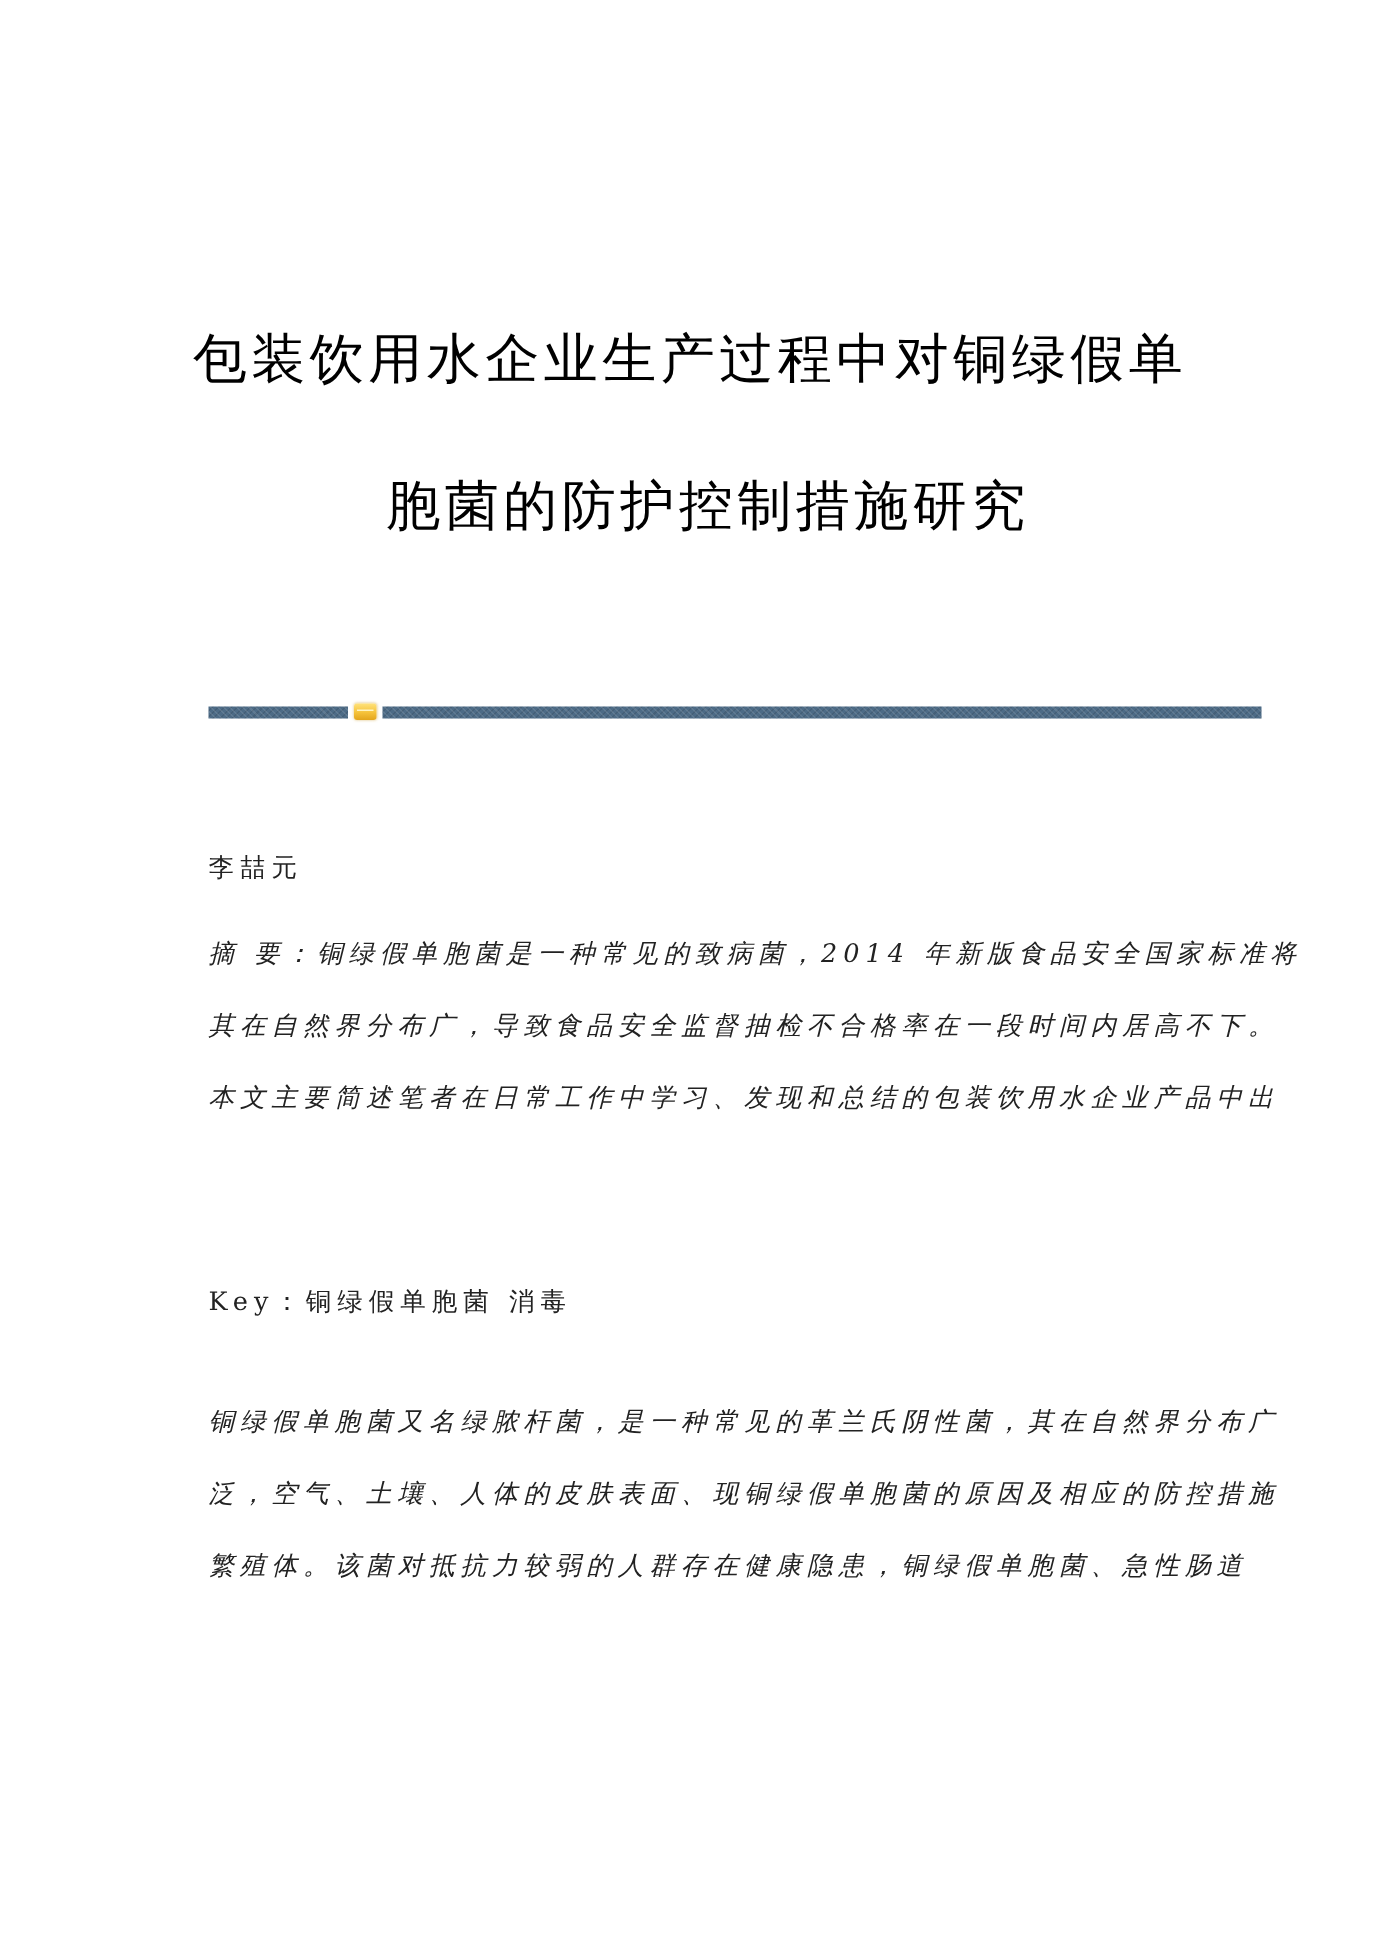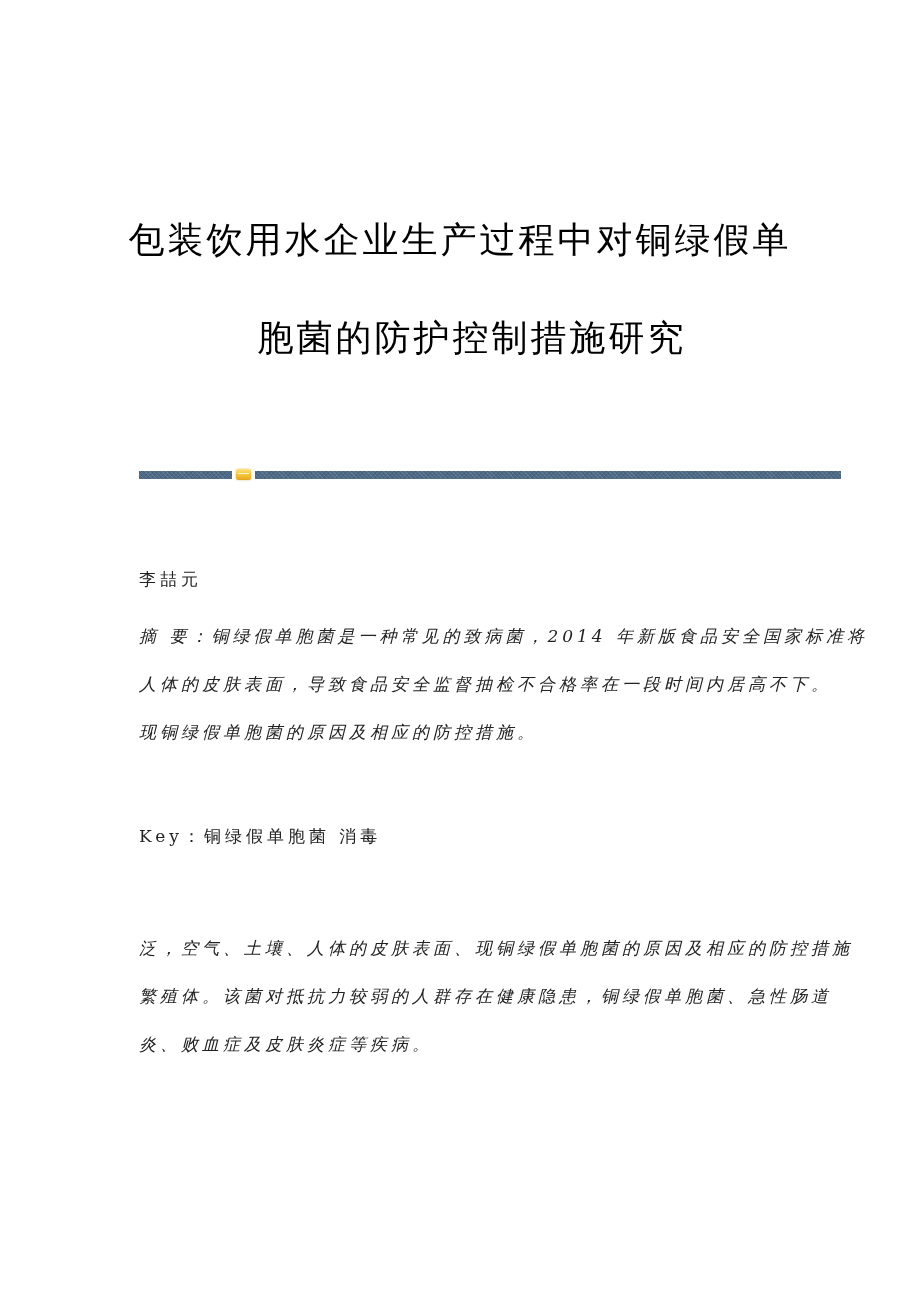--- a/index.html
+++ b/index.html
@@ -71,47 +71,47 @@
       width: 650px;
       font-family: "DejaVu Serif", serif;
       font-size: 17px;
       line-height: 48px;
       color: #222222;
       letter-spacing: 4px;
       white-space: nowrap;
     }
     .author { top: 555px; }
     .abstract { top: 612px; }
-    .keywords { top: 812px; }
+    .keywords { top: 844px; }
     .section-heading { top: 868px; }
     .body-para { top: 924px; }
     .line { display: block; height: 48px; font-style: italic; }
   </style>
 </head>
 <body>
 
 <div class="page">
 
   <div class="title-line l1">包装饮用水企业生产过程中对铜绿假单</div>
   <div class="title-line l2">胞菌的防护控制措施研究</div>
 
   <div class="divider left"></div>
   <div class="badge"></div>
   <div class="divider right"></div>
 
   <div class="text author">李喆元</div>
 
   <div class="text abstract">
     <span class="line">摘 要：铜绿假单胞菌是一种常见的致病菌，2014 年新版食品安全国家标准将</span>
-    <span class="line">人体的皮肤表面，导致食品安全监督抽检不合格率在一段时间内居高不下。</span>
-    <span class="line">现铜绿假单胞菌的原因及相应的防控措施。</span>
+    <span class="line">其在自然界分布广，导致食品安全监督抽检不合格率在一段时间内居高不下。</span>
+    <span class="line">本文主要简述笔者在日常工作中学习、发现和总结的包装饮用水企业产品中出</span>
   </div>
 
   <div class="text keywords">Key：铜绿假单胞菌 消毒</div>
 
 
   <div class="text body-para">
+    <span class="line">铜绿假单胞菌又名绿脓杆菌，是一种常见的革兰氏阴性菌，其在自然界分布广</span>
     <span class="line">泛，空气、土壤、人体的皮肤表面、现铜绿假单胞菌的原因及相应的防控措施</span>
     <span class="line">繁殖体。该菌对抵抗力较弱的人群存在健康隐患，铜绿假单胞菌、急性肠道</span>
-    <span class="line">炎、败血症及皮肤炎症等疾病。</span>
   </div>
 
 </div>
 
 </body></html>

